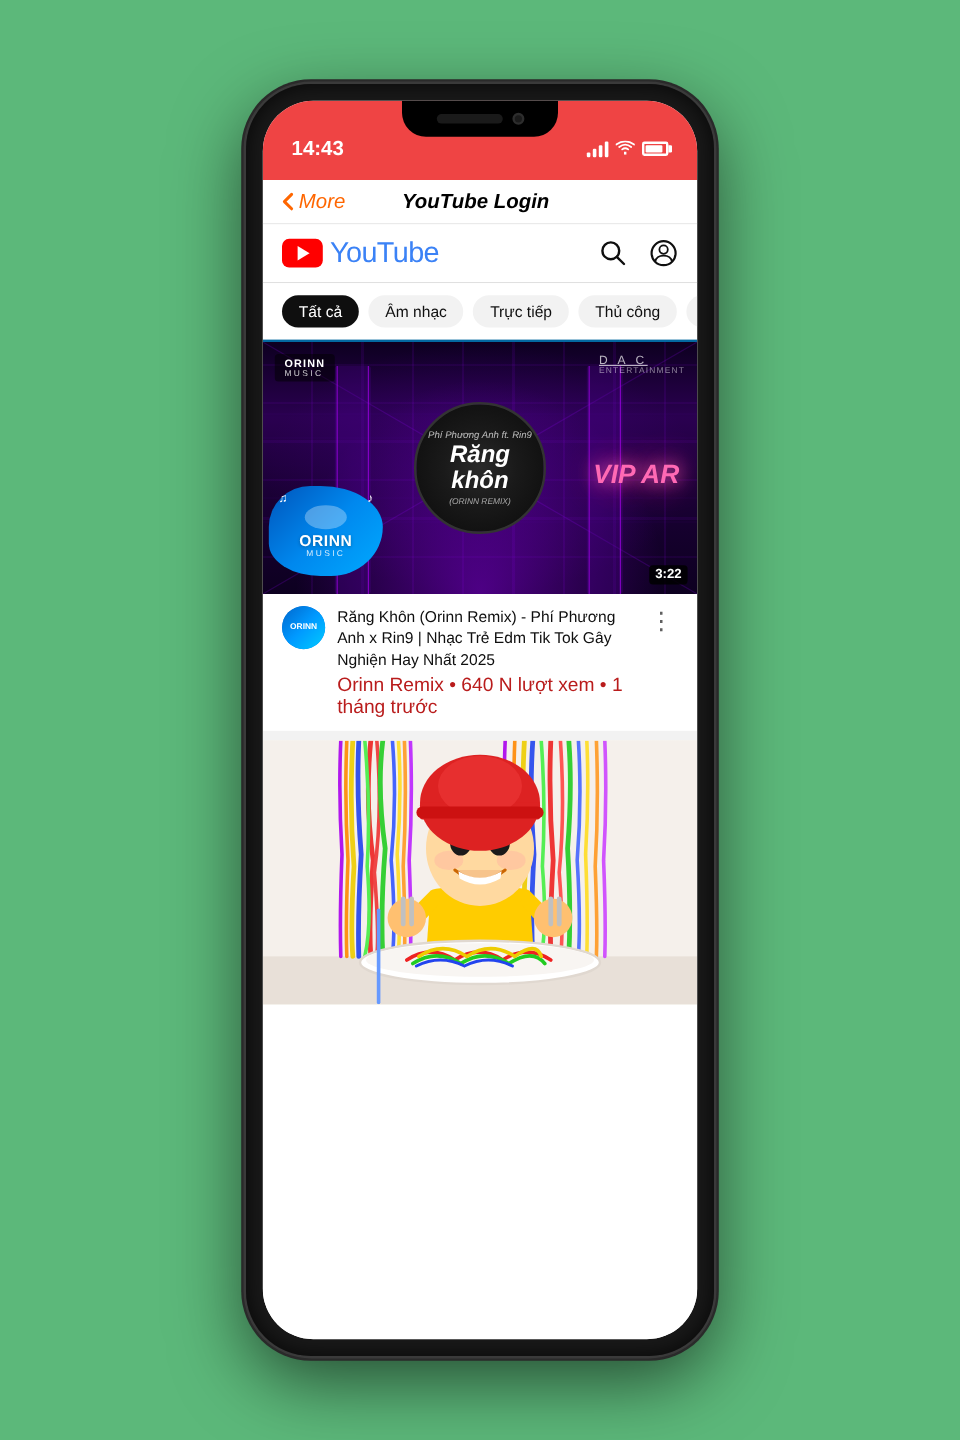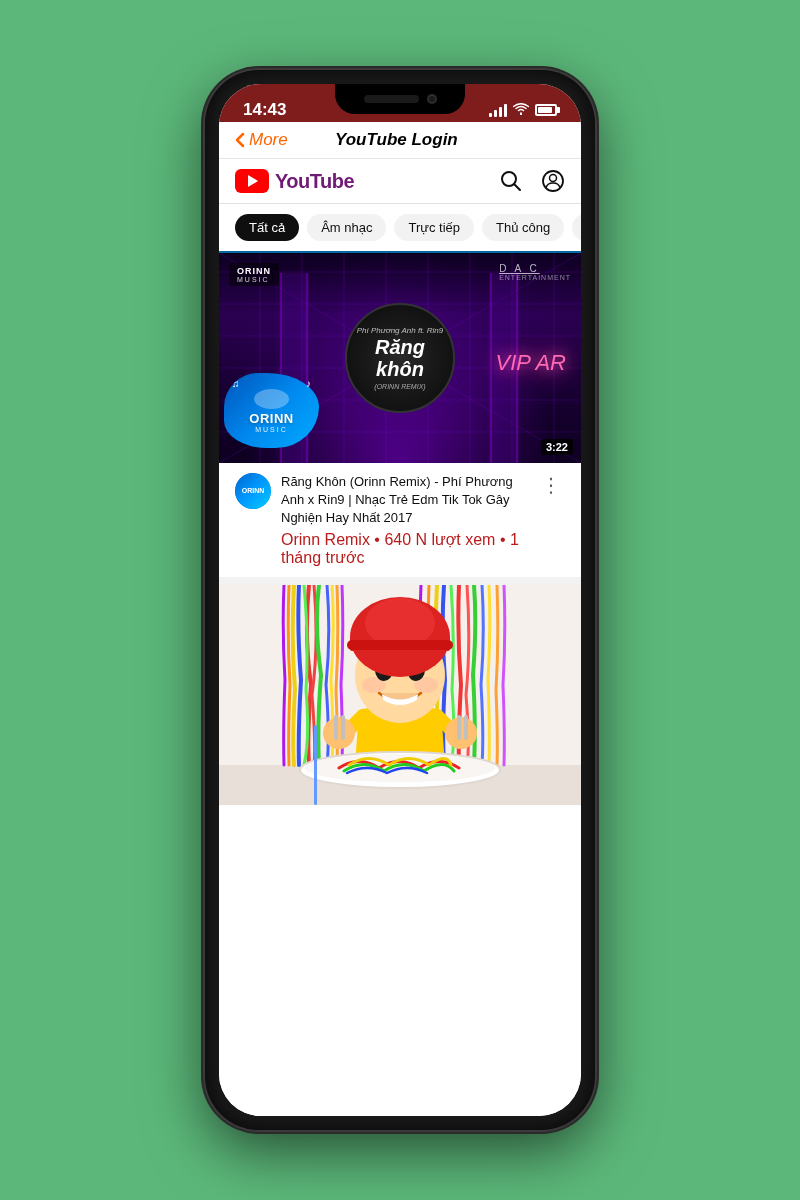--- a/index.html
+++ b/index.html
@@ -56,23 +56,23 @@
       border-radius: 42px;
       overflow: hidden;
       flex: 1;
       background: #fff;
       display: flex;
       flex-direction: column;
     }
 
     
     .status-bar {
-      background: #7f1d1d;
+      background: #ef4444;
       color: #fff;
-      height: 38px;
+      height: 66px;
       display: flex;
       align-items: center;
       justify-content: space-between;
       padding: 14px 24px 0;
       position: relative;
     }
 
     .status-time {
       font-size: 17px;
       font-weight: 600;
@@ -174,23 +174,23 @@
       content: '';
       width: 0;
       height: 0;
       border-left: 10px solid #fff;
       border-top: 6px solid transparent;
       border-bottom: 6px solid transparent;
       margin-left: 2px;
     }
 
     .yt-logo-text {
-      font-size: 20px;
-      font-weight: 700;
-      color: #701a75;
+      font-size: 24px;
+      font-weight: 400;
+      color: #3b82f6;
       letter-spacing: -0.5px;
     }
 
     .yt-header-icons {
       display: flex;
       align-items: center;
       gap: 18px;
     }
 
     
@@ -314,21 +314,21 @@
     }
 
     
     .vip-text {
       position: absolute;
       right: 15px;
       top: 50%;
       transform: translateY(-30%);
       color: #ff69b4;
       font-size: 22px;
-      font-weight: 400;
+      font-weight: 700;
       font-style: italic;
       text-shadow: 0 0 15px #ff69b4, 0 0 30px #ff1493;
       z-index: 10;
     }
 
     
     .duration-badge {
       position: absolute;
       bottom: 8px;
       right: 8px;
@@ -623,21 +623,21 @@
         </div>
       </div>
 
       <div class="video-info">
         <div class="channel-avatar">
           <div class="avatar-inner">
             <div style="font-size:7px;font-weight:900;text-align:center;line-height:1.2;">ORINN</div>
           </div>
         </div>
         <div class="video-meta">
-          <div class="video-title">Răng Khôn (Orinn Remix) - Phí Phương Anh x Rin9 | Nhạc Trẻ Edm Tik Tok Gây Nghiện Hay Nhất 2017</div>
+          <div class="video-title">Răng Khôn (Orinn Remix) - Phí Phương Anh x Rin9 | Nhạc Trẻ Edm Tik Tok Gây Nghiện Hay Nhất 2025</div>
           <div class="video-sub">
             <span>Orinn Remix</span>
             <span> • </span>
             <span>640 N lượt xem</span>
             <span> • </span>
             <span>1 tháng trước</span>
           </div>
         </div>
         <div class="video-more">⋮</div>
       </div>

